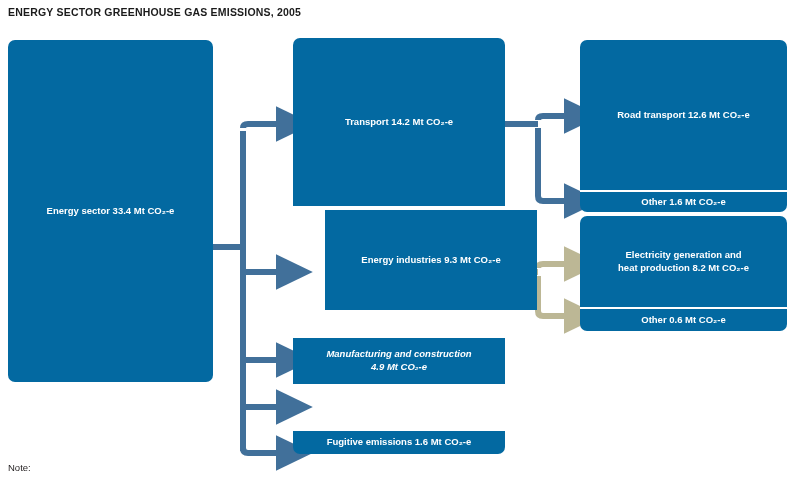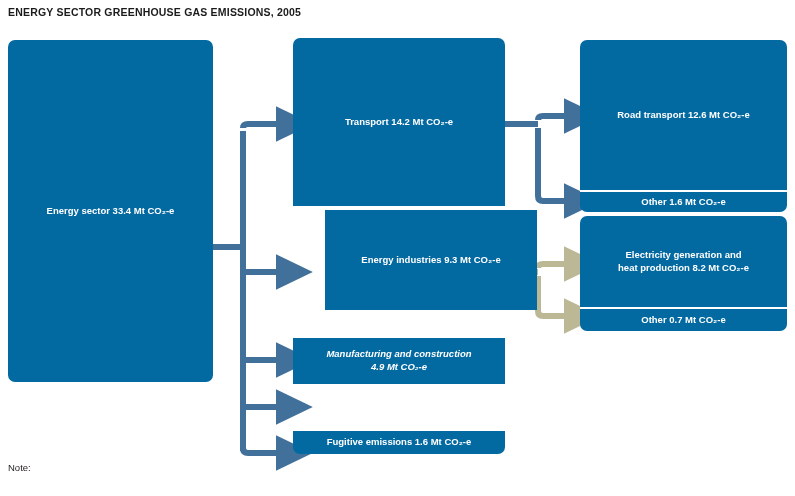--- a/index.html
+++ b/index.html
@@ -121,20 +121,20 @@
   </div>
 
   <div class="node tan r-tl r-tr" style="left:580px;top:190px;width:207px;height:91px;">
     <span>
       <span>Electricity generation and</span><br>
       <span>heat production 8.2 Mt CO₂-e</span>
     </span>
   </div>
 
   <div class="node tan sep-top r-bl r-br" style="left:580px;top:281px;width:207px;height:24px;">
-    <span>Other 0.7 Mt CO₂-e</span>
+    <span>Other 0.6 Mt CO₂-e</span>
   </div>
 
 </div>
 
 <div id="note">
   <span class="lbl">Note:</span>
 </div>
 
 </body></html>

